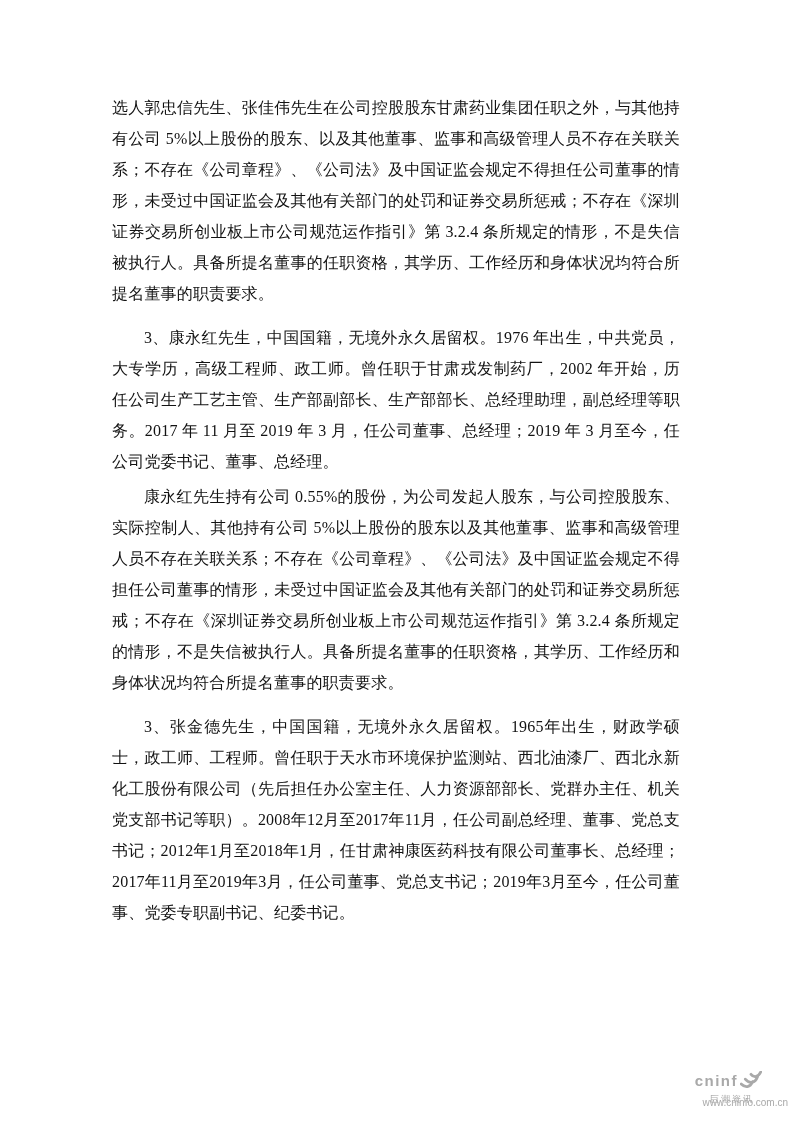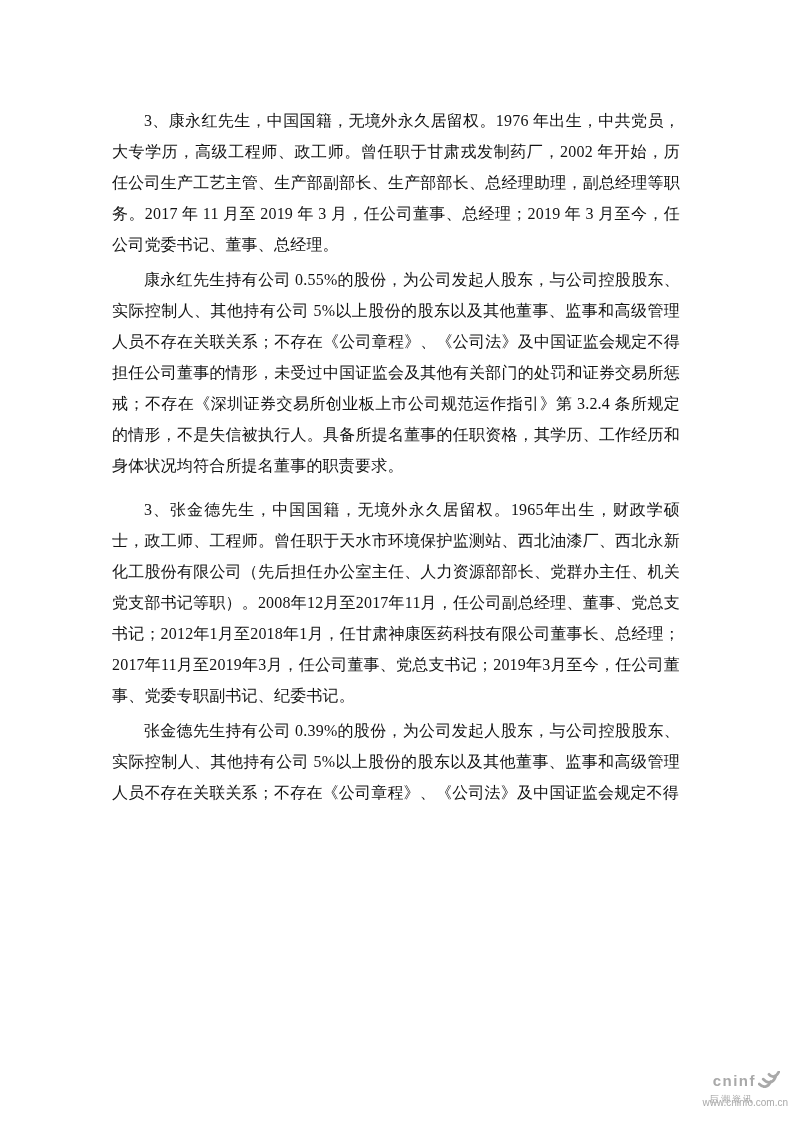--- a/index.html
+++ b/index.html
@@ -40,21 +40,21 @@
     right: 5px;
     width: 150px;
     height: 44px;
     color: #a9a9a9;
     font-family: "Liberation Sans", "DejaVu Sans", sans-serif;
     user-select: none;
   }
   .wm-row {
     position: absolute;
     top: 0;
-    right: 8px;
+    right: 26px;
     display: flex;
     align-items: center;
     gap: 2px;
   }
   .wm-brand {
     font-weight: bold;
     font-size: 15px;
     letter-spacing: 1.5px;
     line-height: 1;
   }
@@ -75,28 +75,28 @@
     line-height: 1;
   }
 </style>
 </head>
 <body>
 
 <div class="page">
 
   <div class="content">
 
+    <p class="para cont"><span class="lead"></span><span>选人郭忠信先生、张佳伟先生在公司控股股东甘肃药业集团任职之外，与其他持有公司 5%以上股份的股东、以及其他董事、监事和高级管理人员不存在关联关系；不存在《公司章程》、《公司法》及中国证监会规定不得担任公司董事的情形，未受过中国证监会及其他有关部门的处罚和证券交易所惩戒；不存在《深圳证券交易所创业板上市公司规范运作指引》第 3.2.4 条所规定的情形，不是失信被执行人。具备所提名董事的任职资格，其学历、工作经历和身体状况均符合所提名董事的职责要求。</span></p>
 
     <p class="para sec"><span class="lead">3、康永红先生，</span><span>中国国籍，无境外永久居留权。1976 年出生，中共党员，大专学历，高级工程师、政工师。曾任职于甘肃戎发制药厂，2002 年开始，历任公司生产工艺主管、生产部副部长、生产部部长、总经理助理，副总经理等职务。2017 年 11 月至 2019 年 3 月，任公司董事、总经理；2019 年 3 月至今，任公司党委书记、董事、总经理。</span></p>
 
     <p class="para"><span class="lead"></span><span>康永红先生持有公司 0.55%的股份，为公司发起人股东，与公司控股股东、实际控制人、其他持有公司 5%以上股份的股东以及其他董事、监事和高级管理人员不存在关联关系；不存在《公司章程》、《公司法》及中国证监会规定不得担任公司董事的情形，未受过中国证监会及其他有关部门的处罚和证券交易所惩戒；不存在《深圳证券交易所创业板上市公司规范运作指引》第 3.2.4 条所规定的情形，不是失信被执行人。具备所提名董事的任职资格，其学历、工作经历和身体状况均符合所提名董事的职责要求。</span></p>
 
     <p class="para sec"><span class="lead">3、张金德先生，</span><span>中国国籍，无境外永久居留权。1965年出生，财政学硕士，政工师、工程师。曾任职于天水市环境保护监测站、西北油漆厂、西北永新化工股份有限公司（先后担任办公室主任、人力资源部部长、党群办主任、机关党支部书记等职）。2008年12月至2017年11月，任公司副总经理、董事、党总支书记；2012年1月至2018年1月，任甘肃神康医药科技有限公司董事长、总经理；2017年11月至2019年3月，任公司董事、党总支书记；2019年3月至今，任公司董事、党委专职副书记、纪委书记。</span></p>
 
-    <p class="para"><span class="lead"></span><span>张金德先生持有公司 0.39%的股份，为公司发起人股东，与公司控股股东、实际控制人、其他持有公司 5%以上股份的股东以及其他董事、监事和高级管理人员不存在关联关系；不存在《公司章程》、《公司法》及中国证监会规定不得</span></p>
 
   </div>
 
   <div class="watermark">
     <div class="wm-row">
       <span class="wm-brand">cninf</span>
       <span class="wm-icon">
         <svg width="22" height="18" viewBox="0 0 26 22" xmlns="http://www.w3.org/2000/svg">
           <path d="M1 16 C6 21, 12 20, 15 13" stroke="#a9a9a9" stroke-width="3.4" fill="none" stroke-linecap="round"></path>
           <path d="M6 10 C11 16, 18 15, 21 7" stroke="#a9a9a9" stroke-width="3.4" fill="none" stroke-linecap="round"></path>

